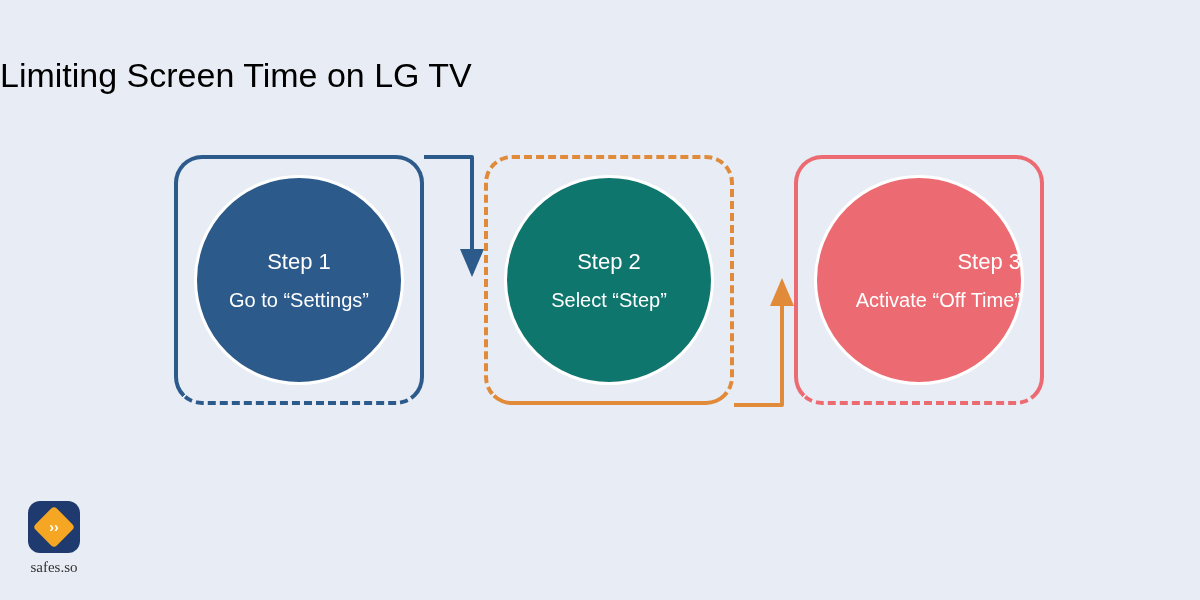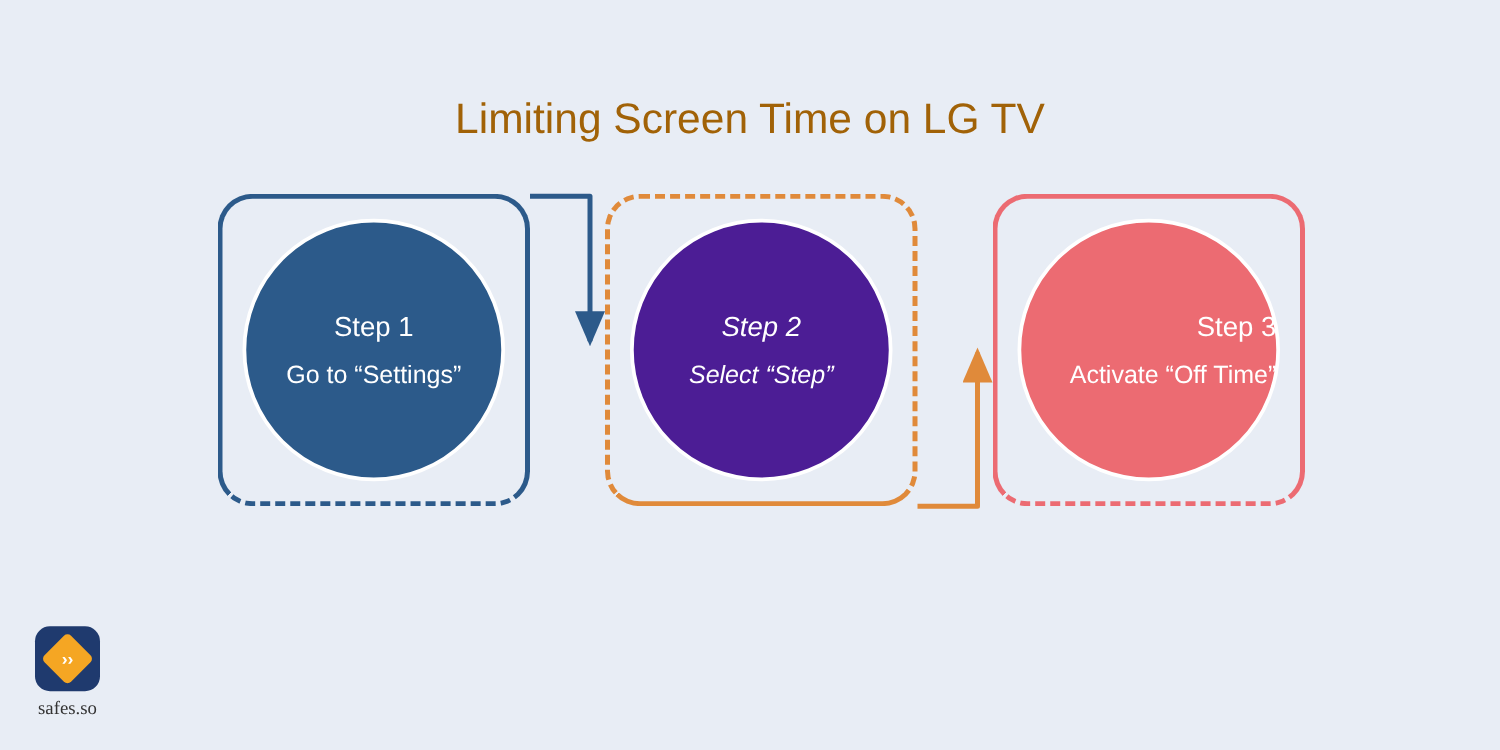--- a/index.html
+++ b/index.html
@@ -3,25 +3,25 @@
 <meta charset="utf-8">
 <style>
   * { box-sizing: border-box; margin: 0; padding: 0; }
   html, body { width: 1200px; height: 600px; overflow: hidden; }
   body {
     background: #e8edf5;
     font-family: -apple-system, BlinkMacSystemFont, "Segoe UI", Arial, sans-serif;
     position: relative;
   }
   .title {
-    text-align: center;
+    text-align: left;
     font-size: 34px;
     font-weight: 400;
-    color: #a16207;
-    padding-top: 76px;
+    color: #000000;
+    padding-top: 56px;
   }
   .stage {
     position: absolute;
     top: 155px;
     left: 4px;
     width: 1200px;
     height: 300px;
   }
   .step-box {
     position: absolute;
@@ -61,21 +61,21 @@
   }
   .step-desc {
     font-size: 20px;
     font-weight: 300;
   }
   
   #box1 { left: 170px; top: 0; border-color: #2c5a8a; }
   #circle1 { left: 190px; top: 20px; background: #2c5a8a; }
   
   #box2 { left: 480px; top: 0; border-color: #e08a3a; }
-  #circle2 { left: 500px; top: 20px; background: #4c1d95; font-style: italic; }
+  #circle2 { left: 500px; top: 20px; background: #0f766e; }
   
   #box3 { left: 790px; top: 0; border-color: #ec6b72; }
   #circle3 { left: 810px; top: 20px; background: #ec6b72; align-items: flex-end; }
 
   .arrow {
     position: absolute;
     pointer-events: none;
   }
 
   .logo {

